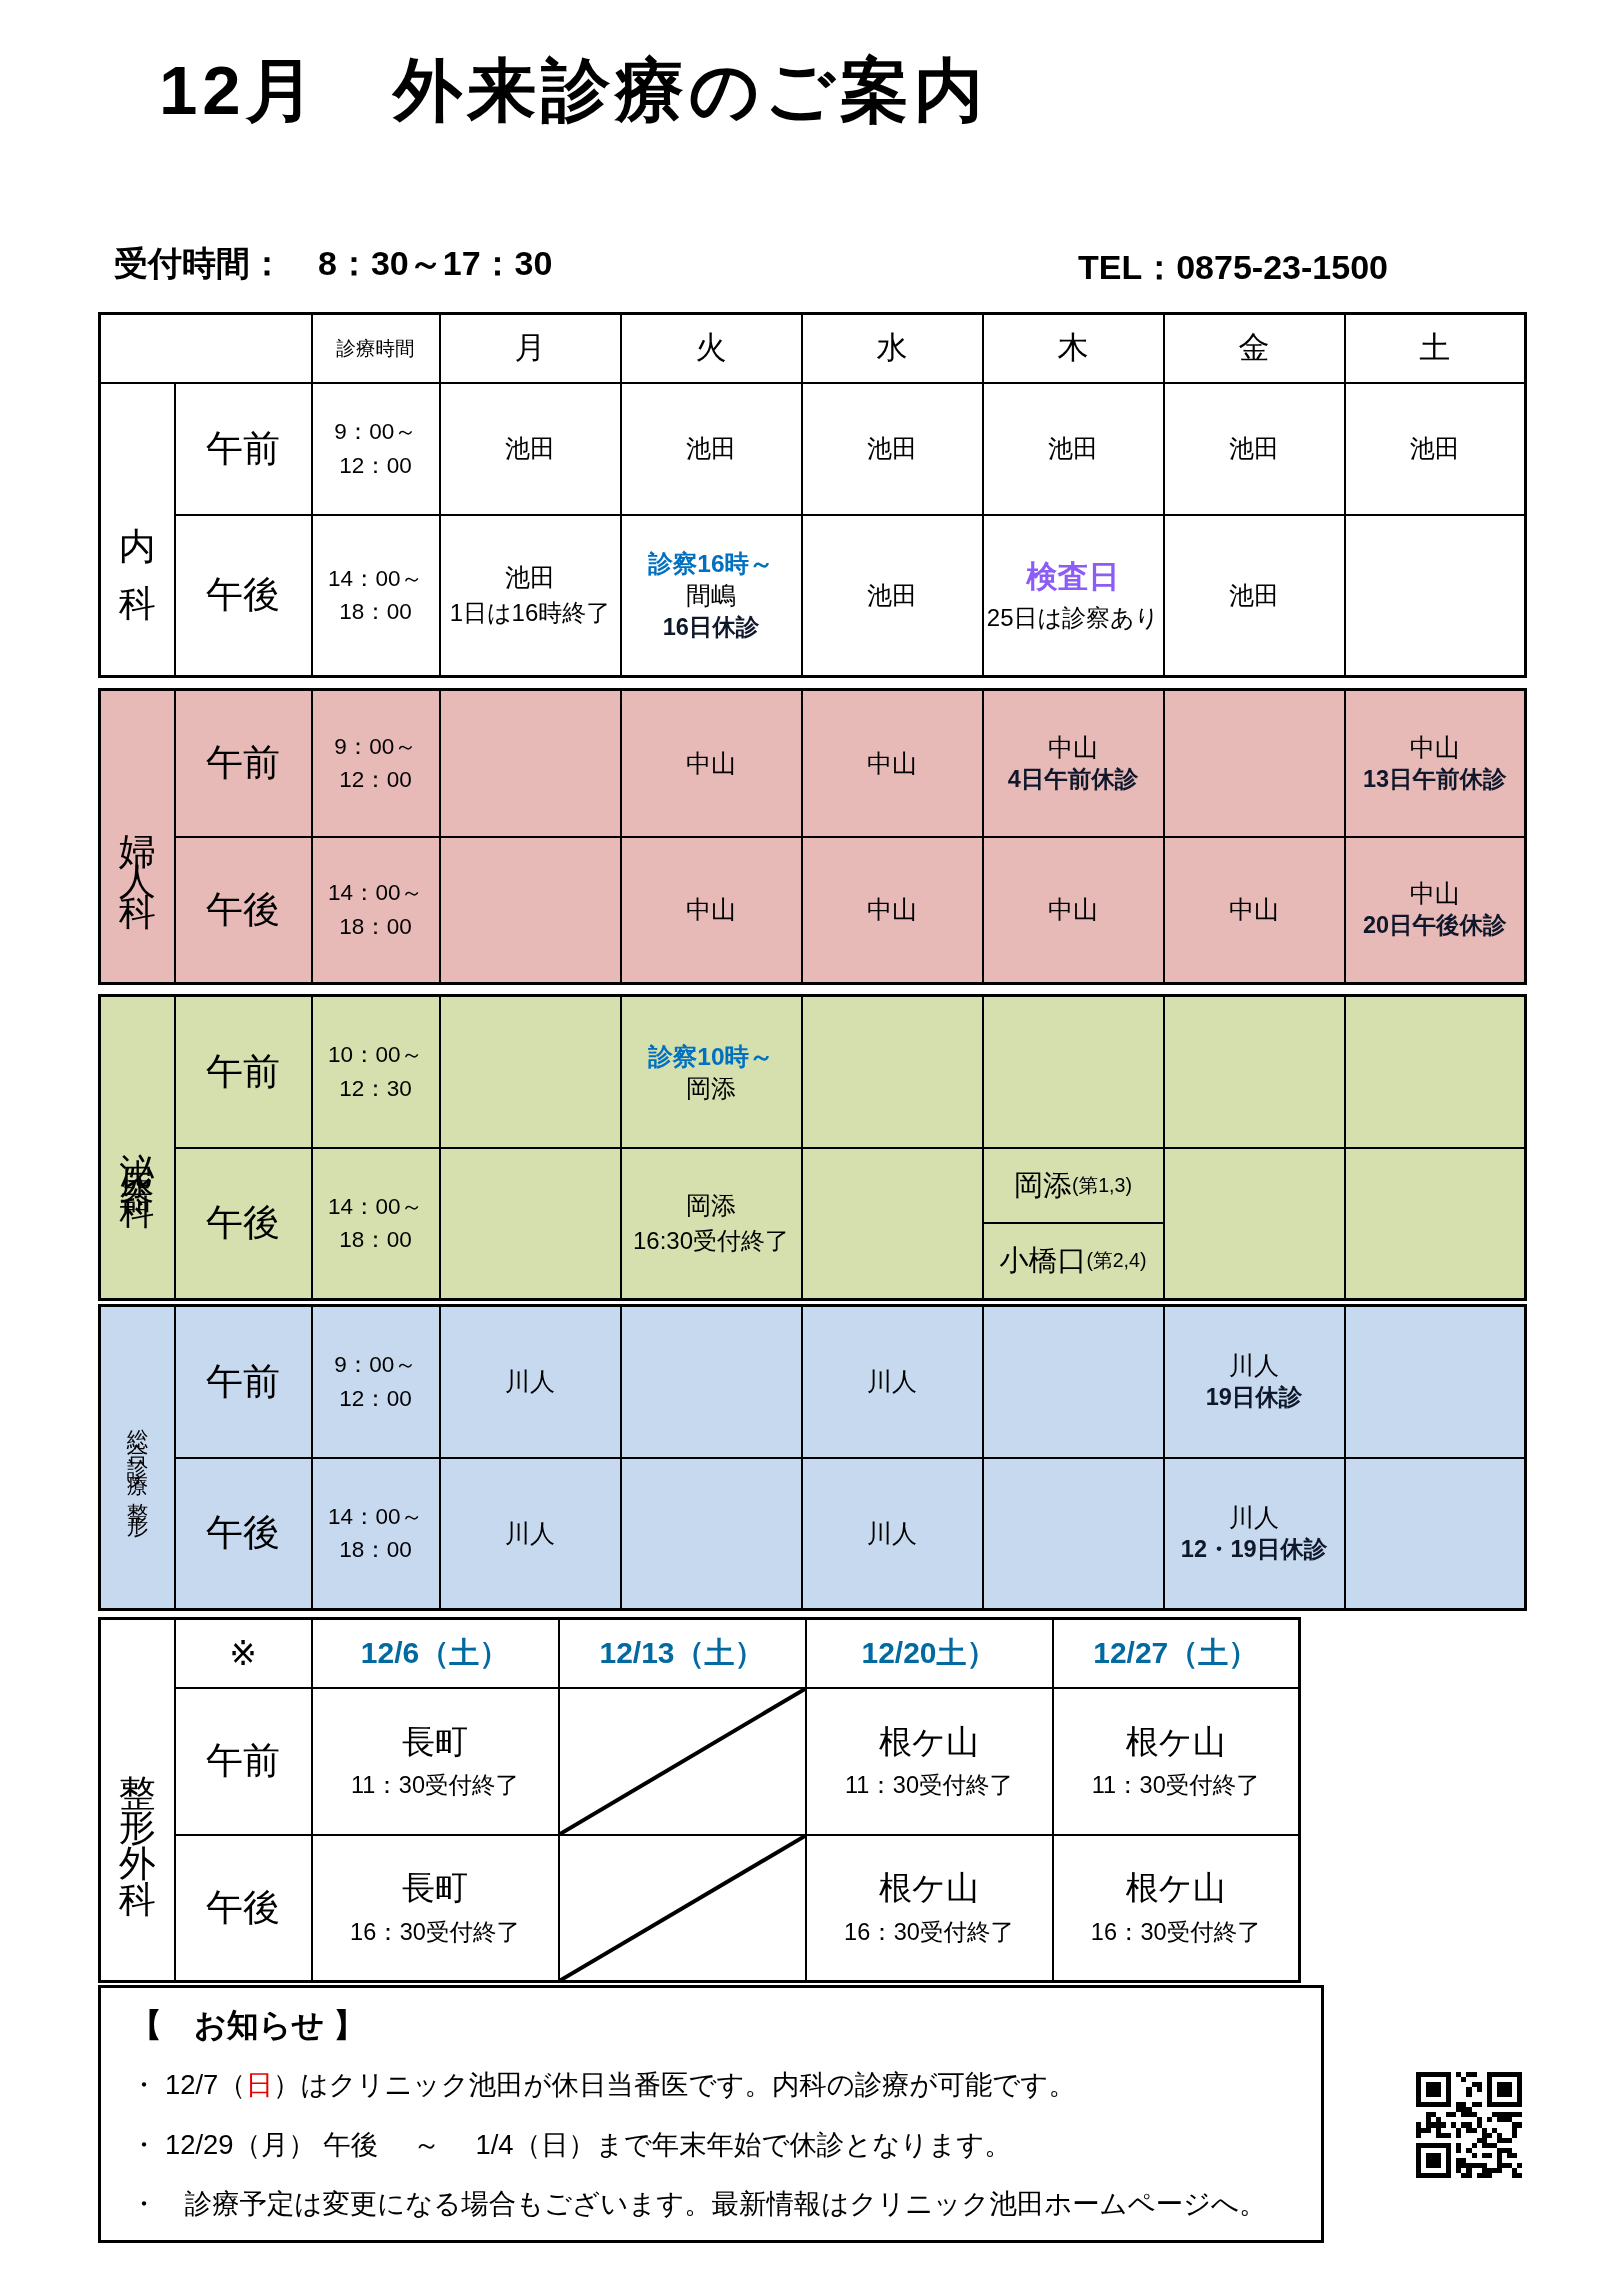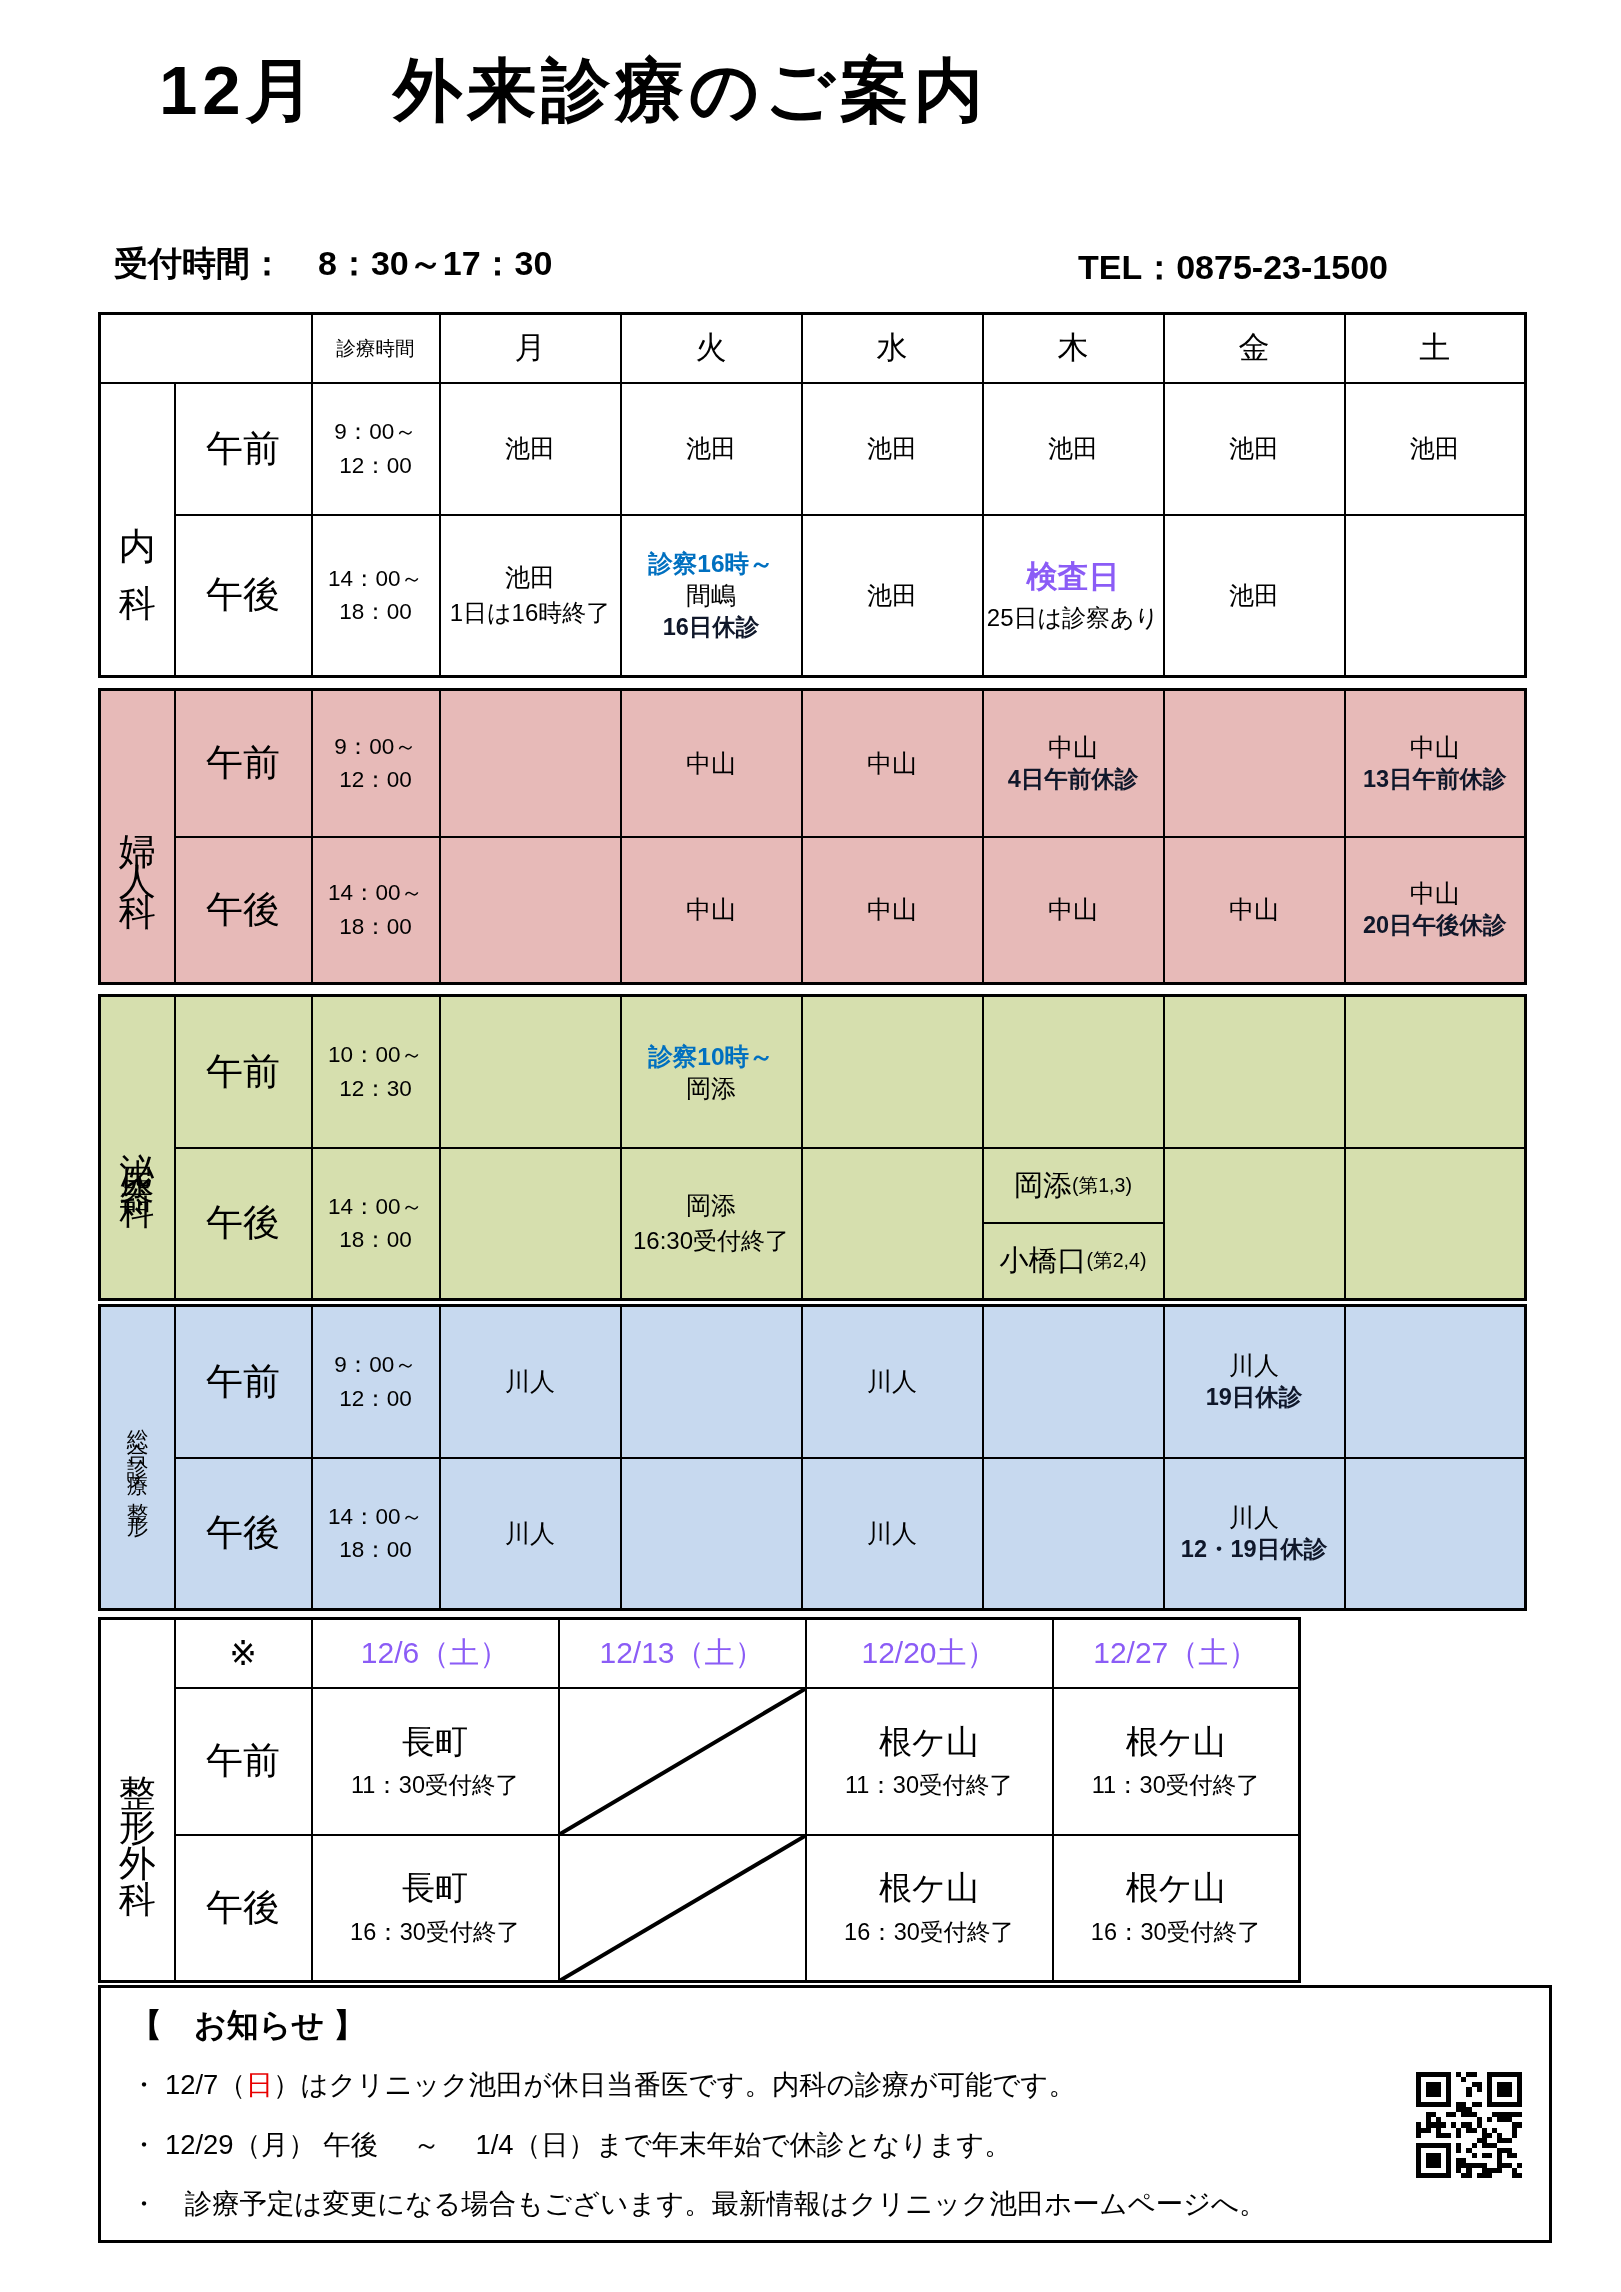--- a/index.html
+++ b/index.html
@@ -29,33 +29,33 @@
   .day{font-size:31px}
   .ampm{font-size:37px}
   .time div{font-size:22.5px;line-height:1.5}
   .nm{font-size:25px;line-height:1.25}
   .nm-s{font-size:33px;line-height:1.3}
   .sub{font-size:24px;margin-top:3.9px}
   .sub2{font-size:23.5px;margin-top:6px}
   .bn{color:#0070c0;font-weight:700;font-size:24.5px}
   .rn{color:#0f172a;font-weight:700;font-size:23.5px;white-space:nowrap}
   .bname{color:#8b5cf6;font-weight:700;font-size:31px}
-  .bhdr{color:#8b5cf6;font-weight:400;font-size:30px;white-space:nowrap}
+  .bhdr{color:#0369a1;font-weight:700;font-size:30px;white-space:nowrap}
   .mark{font-size:33px}
 
   td.split{padding:0}
   .split .half{height:73px;display:flex;align-items:center;justify-content:center}
   .split .half.top{border-bottom:2.9px solid #000}
   .split .n{font-size:29px}
   .split .p{font-size:19.6px}
 
   td.diag{position:relative}
   td.diag svg{position:absolute;left:0;top:0;width:100%;height:100%;display:block}
 
-  #notice{position:absolute;left:98px;top:1985px;width:1454px;height:258px;border:3.9px solid #000;
+  #notice{position:absolute;left:98px;top:1985px;width:1226px;height:258px;border:3.9px solid #000;
           box-sizing:border-box;padding:11.8px 0 0 29px}
   .n-head{font-size:32px;font-weight:600;margin:3.9px 0 19.6px}
   .n-item{font-size:27.4px;margin-bottom:23.5px;white-space:nowrap}
   .red{color:#e80000}
   #qrwrap{position:absolute;left:1315px;top:84px;width:106px;height:106px}
   #qrwrap svg{width:100%;height:100%;shape-rendering:crispEdges;display:block}
 </style>
 </head>
 <body>
 

